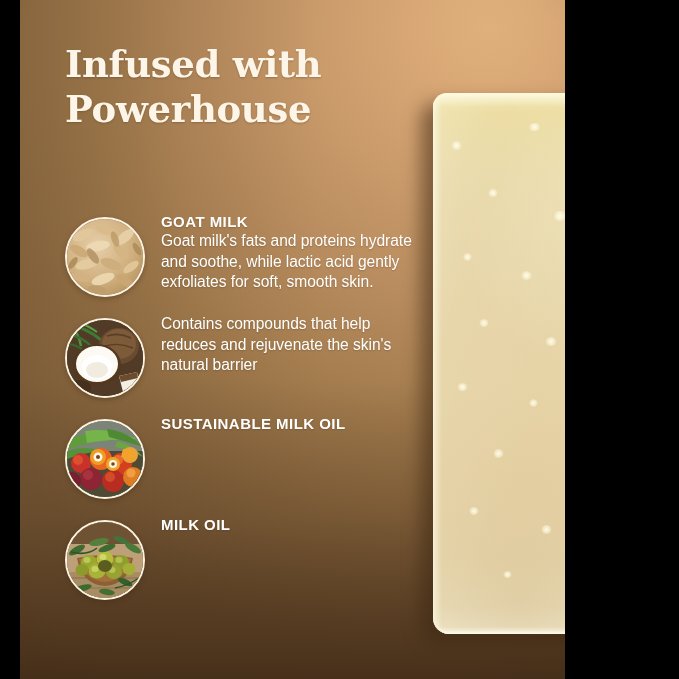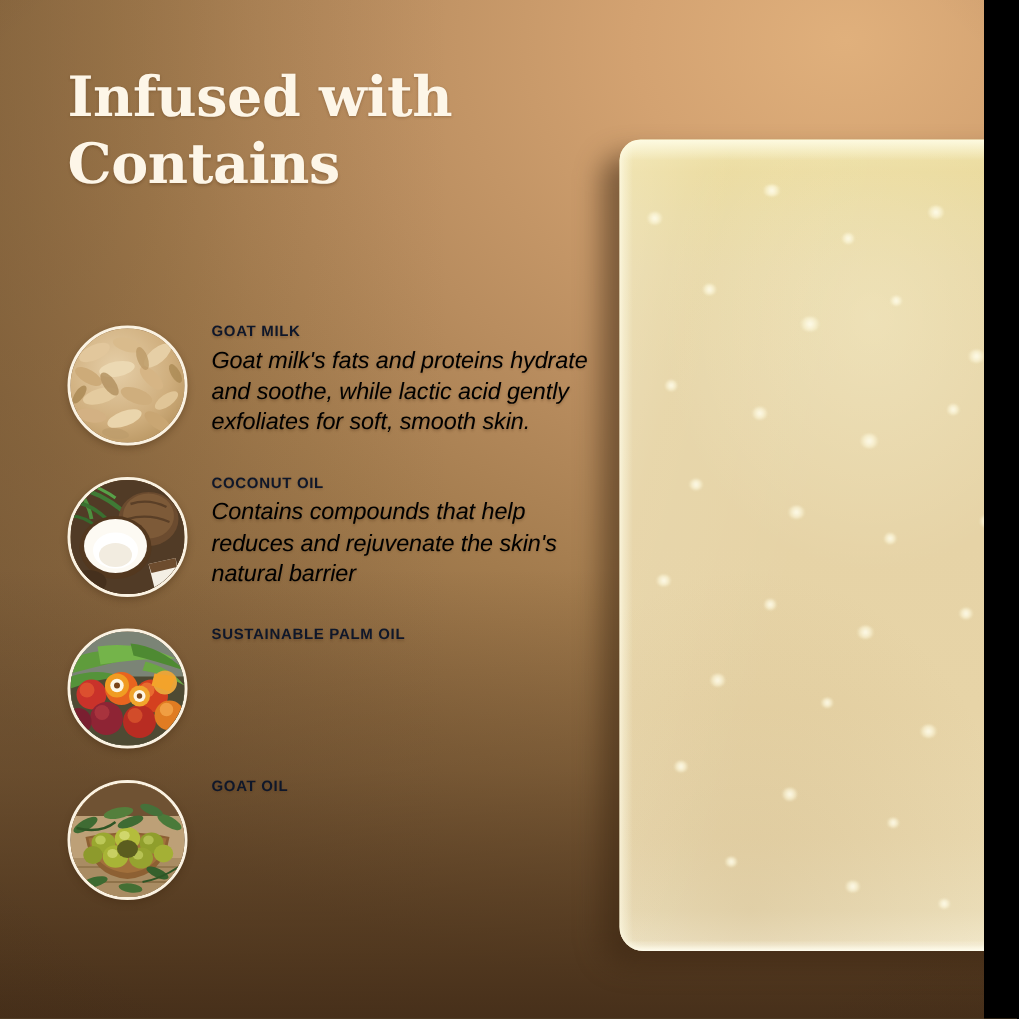--- a/index.html
+++ b/index.html
@@ -2,25 +2,26 @@
 <html><head>
 <meta charset="utf-8">
 <style>
   html, body {
     margin: 0;
     padding: 0;
     background: #000;
   }
   #page {
     position: relative;
-    width: 656px;
+    width: 545px;
     height: 679px;
     overflow: hidden;
     font-family: "Liberation Sans", sans-serif;
     background: #a8804f;
+    margin-left: 20px;
   }
 
   
   .bg-base {
     position: absolute; inset: 0;
     background:
       radial-gradient(120% 95% at 86% 4%, #e0b07c 0%, #d3a271 18%, #b98d5f 42%, #a27b4d 62%, #8d6a41 80%, #7a5b38 100%);
   }
   .bg-bottom-shade {
     position: absolute; left: 0; right: 0; bottom: 0; height: 300px;
@@ -122,35 +123,34 @@
     box-shadow: 0 2px 5px rgba(60,36,14,0.35);
     margin-top: 6px;
   }
   .icon-art { position: absolute; inset: 0; }
   .feature-text {
     margin-left: 16px;
     padding-top: 2px;
     width: 268px;
   }
   .feature-title {
-    color: #0f172a;
-    font-size: 10px;
+    color: #ffffff;
+    font-size: 15px;
     font-weight: 700;
     letter-spacing: 0.45px;
     line-height: 17px;
     margin-bottom: 1px;
     text-shadow: 0 1px 1.5px rgba(80,50,22,0.30);
   }
   .feature-desc {
-    color: #000000;
+    color: #ffffff;
     font-size: 15.6px;
     line-height: 20.6px;
     letter-spacing: -0.05px;
     text-shadow: 0 1px 1.5px rgba(80,50,22,0.30);
-    font-style: italic;
   }
 
   
   .oats-bg { background: radial-gradient(circle at 40% 35%, #e6cfa8 0%, #cfae7d 55%, #a9854f 100%); }
   .coco-bg { background: linear-gradient(150deg, #6d5238 0%, #4f3a25 60%, #3d2c1b 100%); }
   .palm-bg { background: linear-gradient(160deg, #9aa9a2 0%, #6f7b6a 40%, #4b4a33 100%); }
   .olive-bg { background: linear-gradient(160deg, #c2a57a 0%, #9c7f55 55%, #6d5434 100%); }
 </style>
 </head>
 <body>
@@ -202,21 +202,21 @@
         <span class="speck" style="left:244px; top:438px; width:10px; height:8px;"></span>
         <span class="speck" style="left:70px;  top:478px; width:9px;  height:7px;"></span>
         <span class="speck" style="left:150px; top:494px; width:11px; height:8px;"></span>
         <span class="speck" style="left:212px; top:506px; width:9px;  height:7px;"></span>
       </div>
     </div>
   </div>
 
   <div class="heading">
     <span class="heading-line">Infused with</span>
-    <span class="heading-line">Contains</span>
+    <span class="heading-line">Powerhouse</span>
   </div>
 
   <div class="features">
 
     <div class="feature">
       <div class="feature-icon">
         <div class="icon-art oats-bg">
           <svg viewBox="0 0 76 76" width="76" height="76">
             <g>
               <ellipse cx="16" cy="16" rx="11" ry="5" fill="#e2c79c" transform="rotate(-25 16 16)"></ellipse>
@@ -268,21 +268,20 @@
               <ellipse cx="30" cy="47" rx="15" ry="12" fill="#ffffff"></ellipse>
               <ellipse cx="30" cy="50" rx="11" ry="8" fill="#f2ece0"></ellipse>
             </g>
             <path d="M52 56 L70 52 L74 70 L56 72 Z" fill="#f4efe4"></path>
             <path d="M52 56 L70 52 L71 58 L54 62 Z" fill="#6d4c2e"></path>
             <ellipse cx="12" cy="68" rx="12" ry="8" fill="#45301d"></ellipse>
           </svg>
         </div>
       </div>
       <div class="feature-text">
-        <div class="feature-title">COCONUT OIL</div>
         <div class="feature-desc">Contains compounds that help reduces and rejuvenate the skin's natural barrier</div>
       </div>
     </div>
 
     <div class="feature">
       <div class="feature-icon">
         <div class="icon-art palm-bg">
           <svg viewBox="0 0 76 76" width="76" height="76">
             <rect width="76" height="76" fill="#7b8476"></rect>
             <rect y="30" width="76" height="46" fill="#4e4a33"></rect>
@@ -315,21 +314,21 @@
               <circle cx="31" cy="36" r="2" fill="#7a4418"></circle>
               <circle cx="46" cy="43" r="7" fill="#f0a52c"></circle>
               <circle cx="46" cy="43" r="4" fill="#fdf6e4"></circle>
               <circle cx="46" cy="43" r="1.8" fill="#7a4418"></circle>
             </g>
             <path d="M56 28 L70 30 L66 40 L54 36 Z" fill="#f3a32b"></path>
           </svg>
         </div>
       </div>
       <div class="feature-text">
-        <div class="feature-title">SUSTAINABLE PALM OIL</div>
+        <div class="feature-title">SUSTAINABLE MILK OIL</div>
       </div>
     </div>
 
     <div class="feature">
       <div class="feature-icon">
         <div class="icon-art olive-bg">
           <svg viewBox="0 0 76 76" width="76" height="76">
             <rect width="76" height="76" fill="#bda077"></rect>
             <g>
               <rect y="50" width="76" height="26" fill="#a98c63"></rect>
@@ -367,18 +366,18 @@
               <ellipse cx="58" cy="60" rx="8" ry="3" fill="#35602c" transform="rotate(25 58 60)"></ellipse>
               <ellipse cx="16" cy="66" rx="9" ry="3.2" fill="#3d6a31" transform="rotate(-15 16 66)"></ellipse>
               <ellipse cx="40" cy="70" rx="8" ry="3" fill="#446f34" transform="rotate(8 40 70)"></ellipse>
               <path d="M4 30 Q20 34 30 26" stroke="#2f5526" stroke-width="1.6" fill="none"></path>
               <path d="M72 56 Q60 64 48 66" stroke="#2f5526" stroke-width="1.4" fill="none"></path>
             </g>
           </svg>
         </div>
       </div>
       <div class="feature-text">
-        <div class="feature-title">GOAT OIL</div>
+        <div class="feature-title">MILK OIL</div>
       </div>
     </div>
 
   </div>
 </div>
 
 </body></html>

